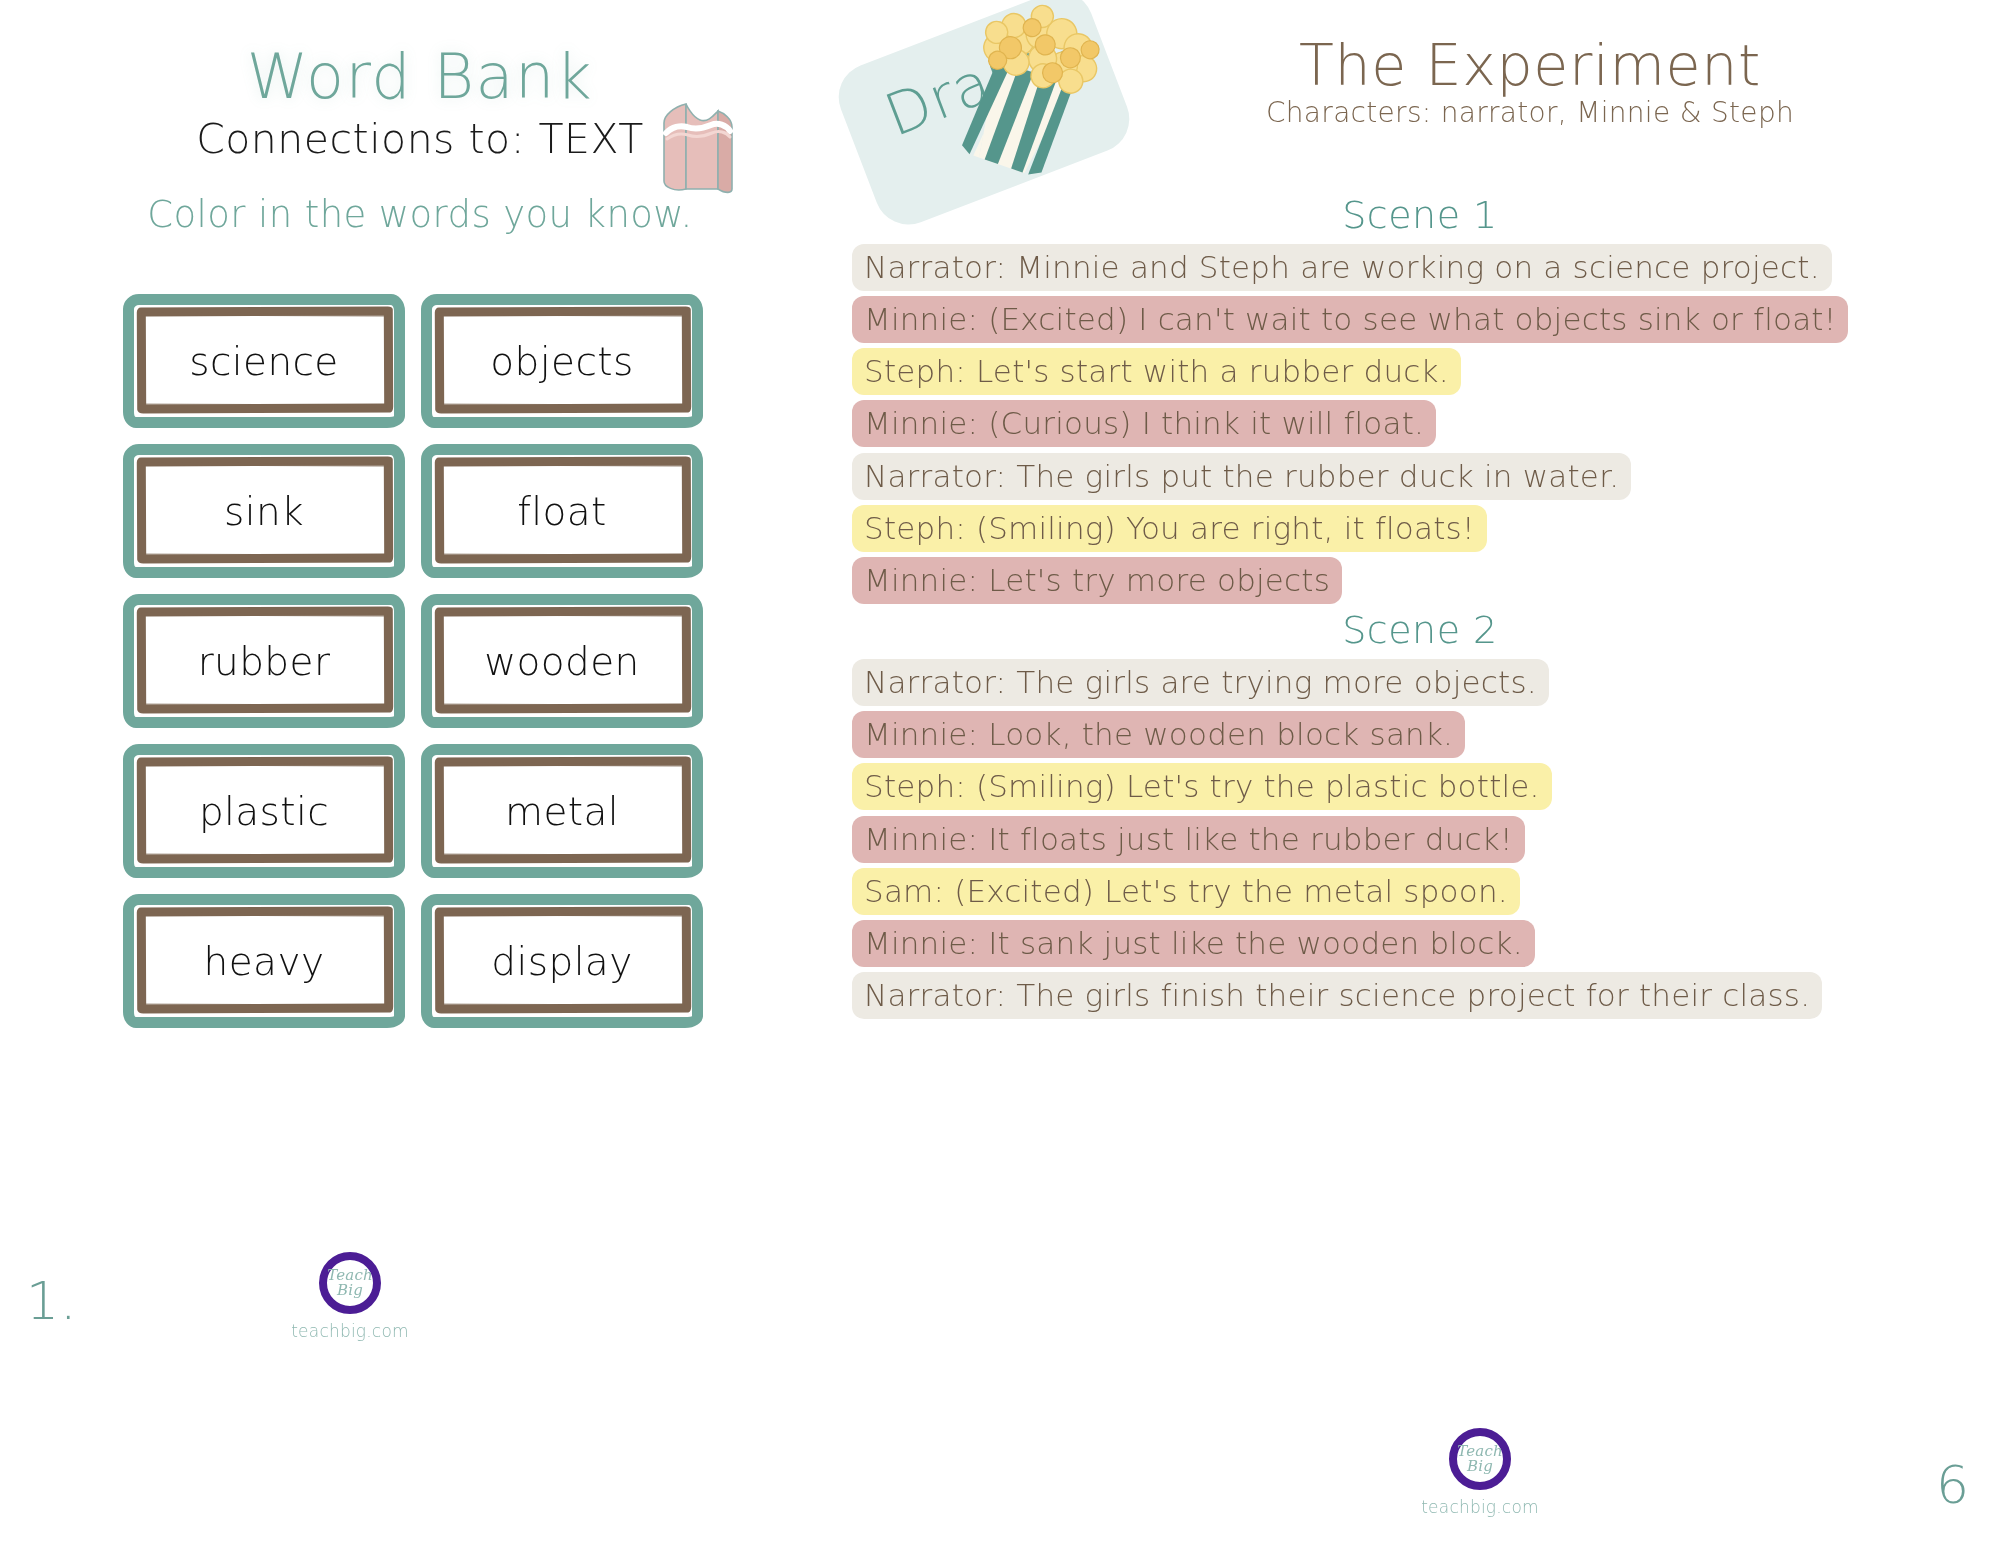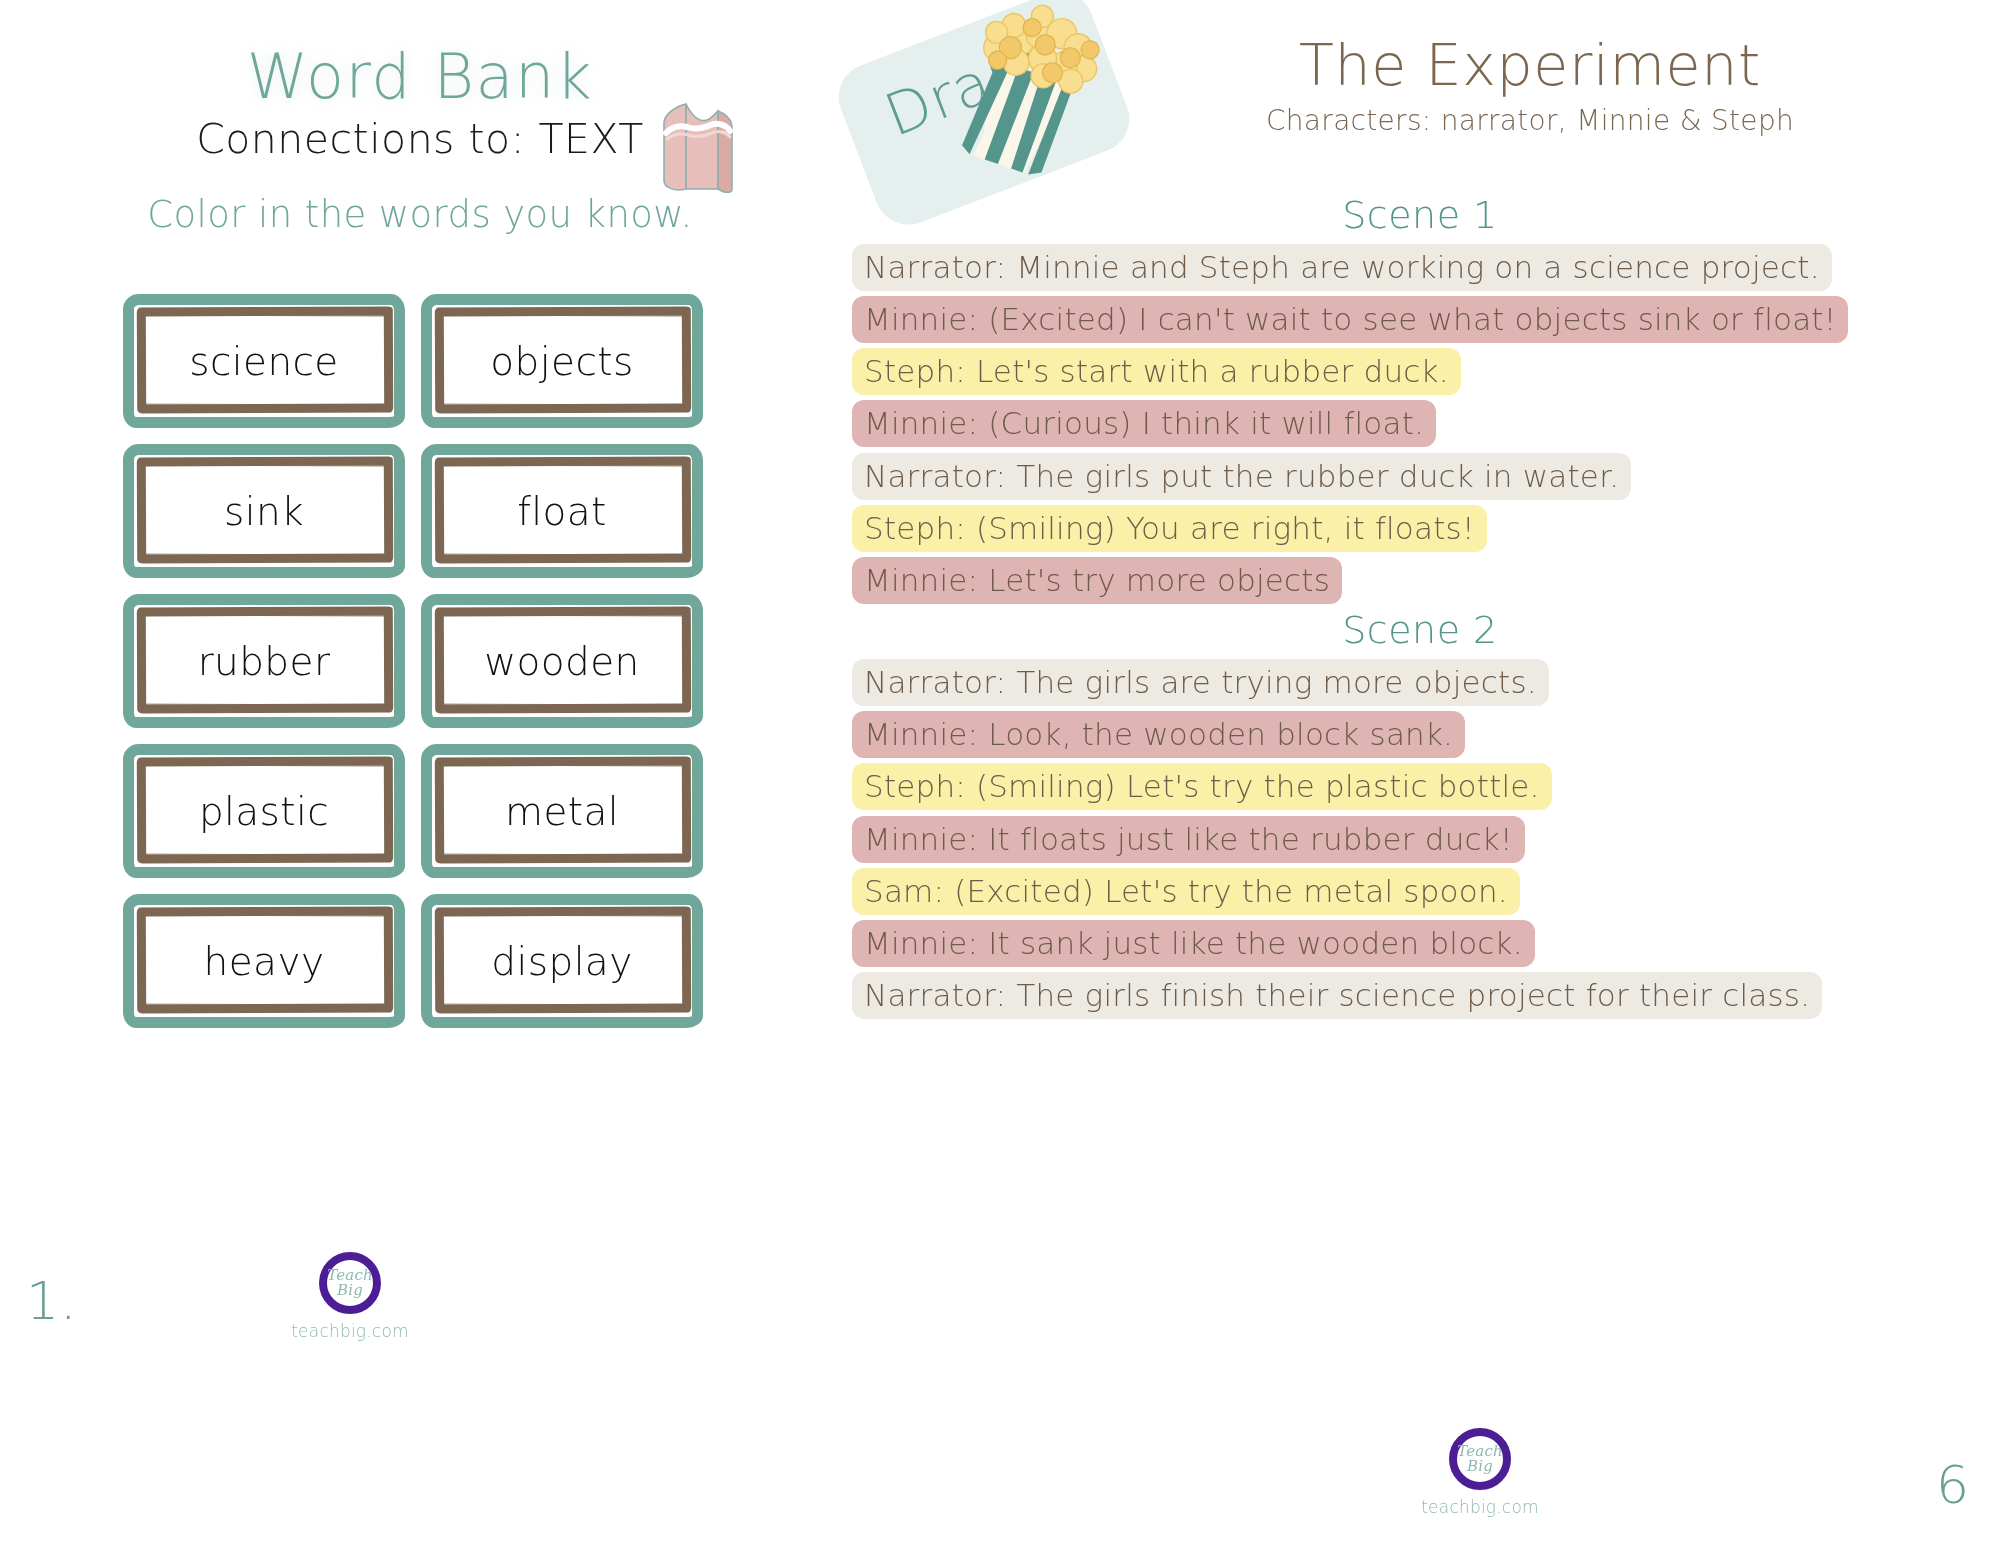--- a/index.html
+++ b/index.html
@@ -135,21 +135,21 @@
   .doc-header { position: absolute; left: 230px; top: 36px; width: 920px; text-align: center; }
   .doc-title {
     font-family: "DejaVu Sans", sans-serif;
     font-size: 57px;
     font-weight: 300;
     color: #7B6650;
     letter-spacing: 0.6px;
     line-height: 1.05;
   }
   .doc-characters {
-    margin-top: 8px;
+    margin-top: 0;
     font-family: "DejaVu Sans", sans-serif;
     font-size: 28px;
     font-weight: 300;
     color: #7B6650;
     letter-spacing: 0.3px;
     text-align: center;
   }
   .scene-heading {
     font-family: "DejaVu Sans", sans-serif;
     font-size: 38px;

